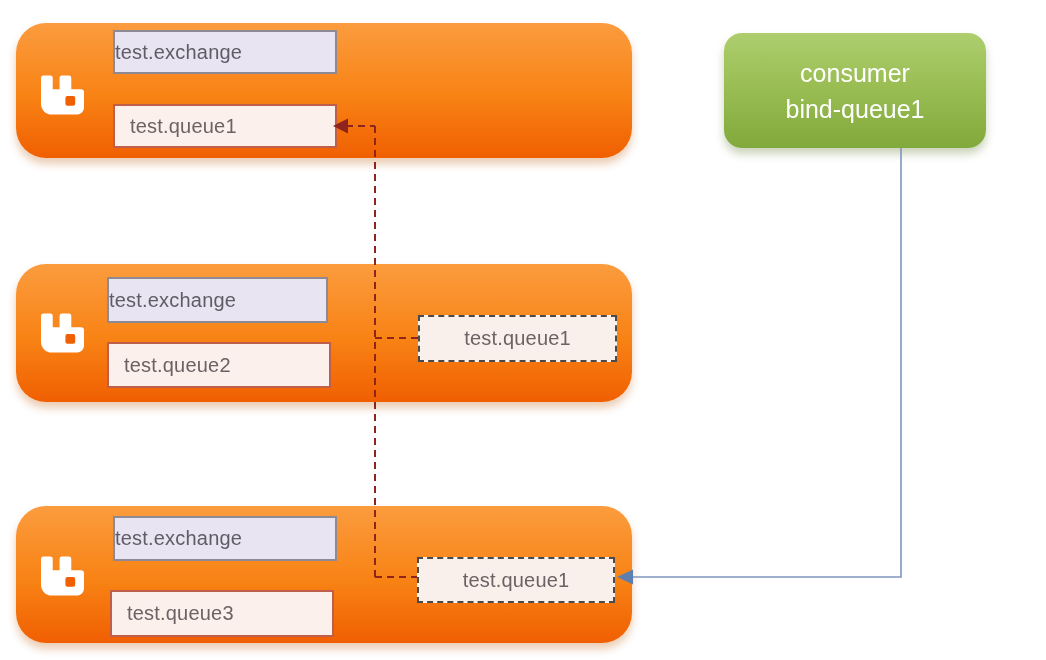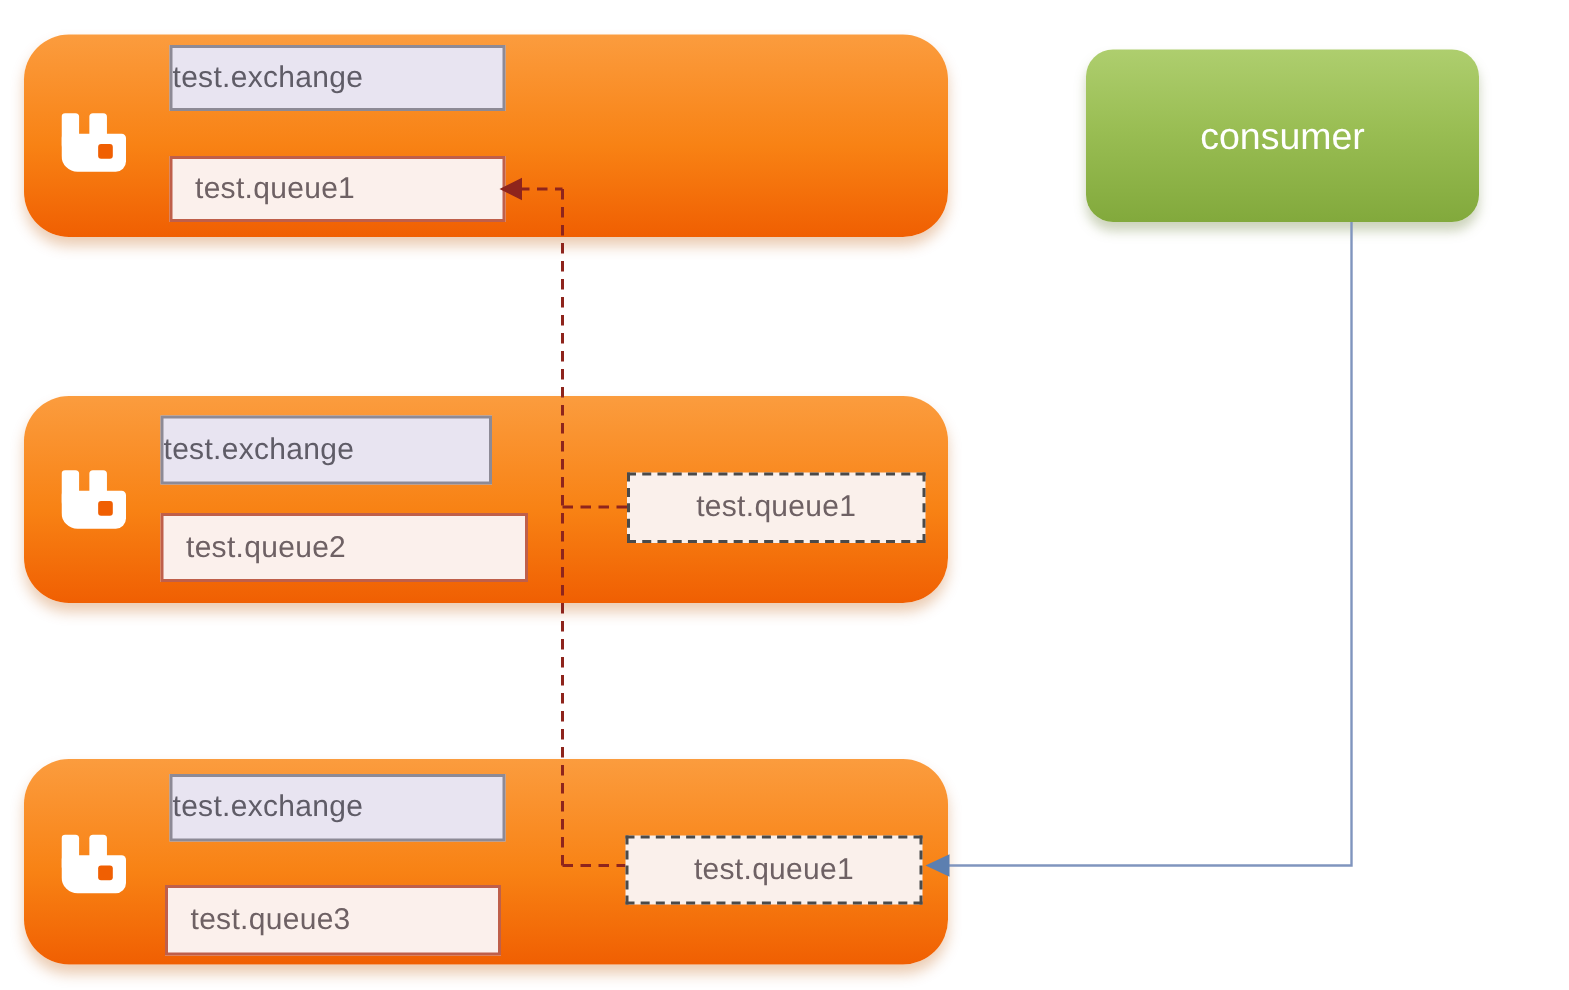--- a/index.html
+++ b/index.html
@@ -59,21 +59,21 @@
   <div class="broker" style="top:264px;height:138px;"></div>
   <svg class="broker-icon" style="left:41px;top:313px;" width="43" height="40" viewBox="0 0 44 40">
     <rect x="0" y="0" width="12" height="24" rx="2.5" fill="#ffffff"></rect>
     <rect x="19" y="0" width="12" height="24" rx="2.5" fill="#ffffff"></rect>
     <path d="M3 14 H41 a3 3 0 0 1 3 3 v16 a7 7 0 0 1 -7 7 H11 a11 11 0 0 1 -11 -11 V17 a3 3 0 0 1 3 -3 z" fill="#ffffff"></path>
     <rect x="25" y="21" width="10" height="10" rx="2" fill="#F05F02"></rect>
   </svg>
   <div class="node-box exchange" style="left:107px;top:277px;width:221px;height:46px;">
     <span>test.exchange</span>
   </div>
-  <div class="node-box queue" style="left:107px;top:342px;width:245px;height:46px;">
+  <div class="node-box queue" style="left:107px;top:342px;width:224px;height:46px;">
     <span>test.queue2</span>
   </div>
   <div class="node-box replica" style="left:418px;top:315px;width:199px;height:47px;">
     <span>test.queue1</span>
   </div>
 
   <div class="broker" style="top:506px;height:137px;"></div>
   <svg class="broker-icon" style="left:41px;top:556px;" width="43" height="40" viewBox="0 0 44 40">
     <rect x="0" y="0" width="12" height="24" rx="2.5" fill="#ffffff"></rect>
     <rect x="19" y="0" width="12" height="24" rx="2.5" fill="#ffffff"></rect>
@@ -85,20 +85,21 @@
   </div>
   <div class="node-box queue" style="left:110px;top:590px;width:224px;height:47px;">
     <span>test.queue3</span>
   </div>
   <div class="node-box replica" style="left:417px;top:557px;width:198px;height:46px;">
     <span>test.queue1</span>
   </div>
 
   <div class="consumer">
     <span>consumer</span>
+    <span>bind-queue1</span>
   </div>
 
   <svg class="connectors" width="1046" height="660" viewBox="0 0 1046 660">
 
     <g fill="none" stroke-width="2" stroke-dasharray="7 5">
       <path d="M346 126 H375" stroke="#8E241C"></path>
       <path d="M375 126 V577" stroke="#8E241C"></path>
       <path d="M375 338 H418" stroke="#8E241C"></path>
       <path d="M375 577 H417" stroke="#8E241C"></path>
     </g>

